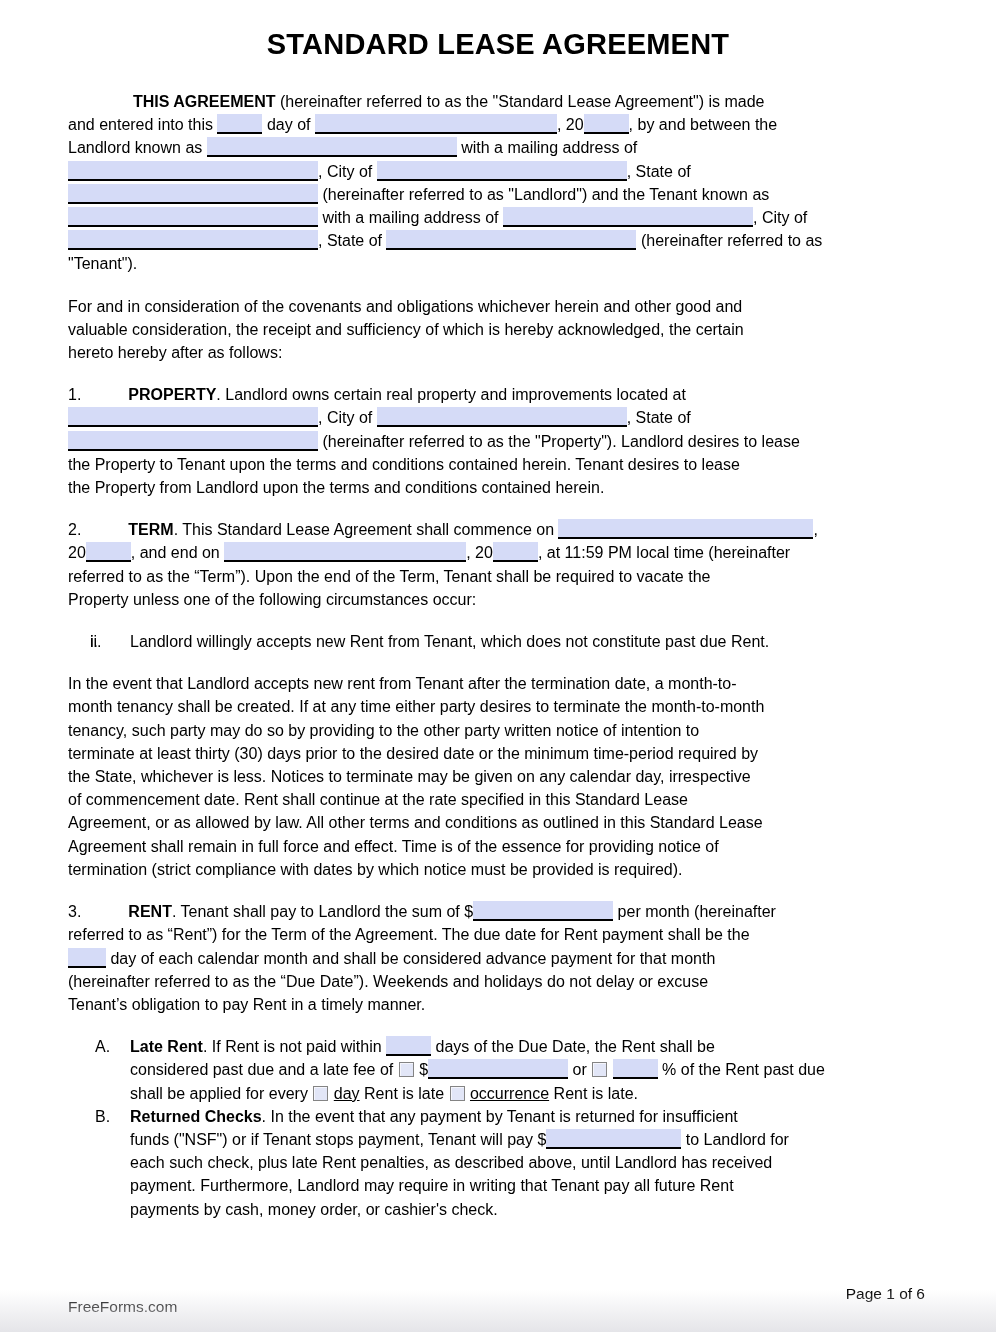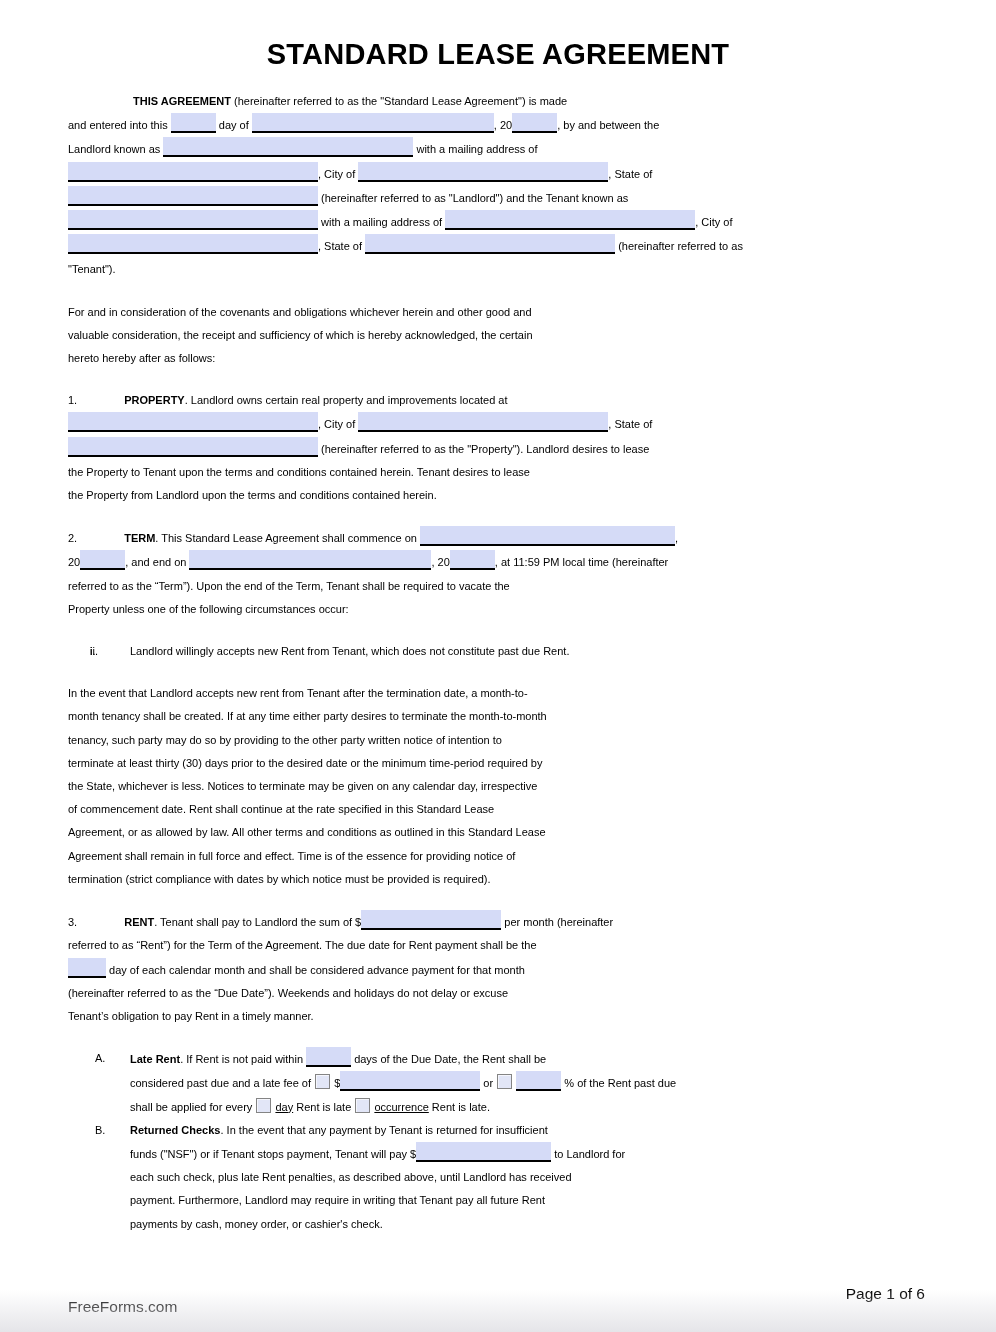--- a/index.html
+++ b/index.html
@@ -9,25 +9,24 @@
     font-family:"Liberation Sans", sans-serif;
     color:#000;
     position:relative;
     overflow:hidden;
   }
   .page-title {
     position:absolute; top:28px; left:0; width:996px;
     text-align:center;
     font-size:29px; font-weight:bold;
     letter-spacing:0.2px;
-    margin-top:10px;
   }
   .doc {
     position:absolute; top:90px; left:68px; width:860px;
-    font-size:11px; line-height:23.2px;
+    font-size:16px; line-height:23.2px;
     text-align:left;
   }
   .block { margin:0 0 19px 0; }
   .block:last-child { margin-bottom:0; }
   .indent-first { text-indent:65px; }
   .b { font-weight:bold; }
   .u { text-decoration:underline; }
   .tab { display:inline-block; height:1px; }
   .blank {
     display:inline-block;

